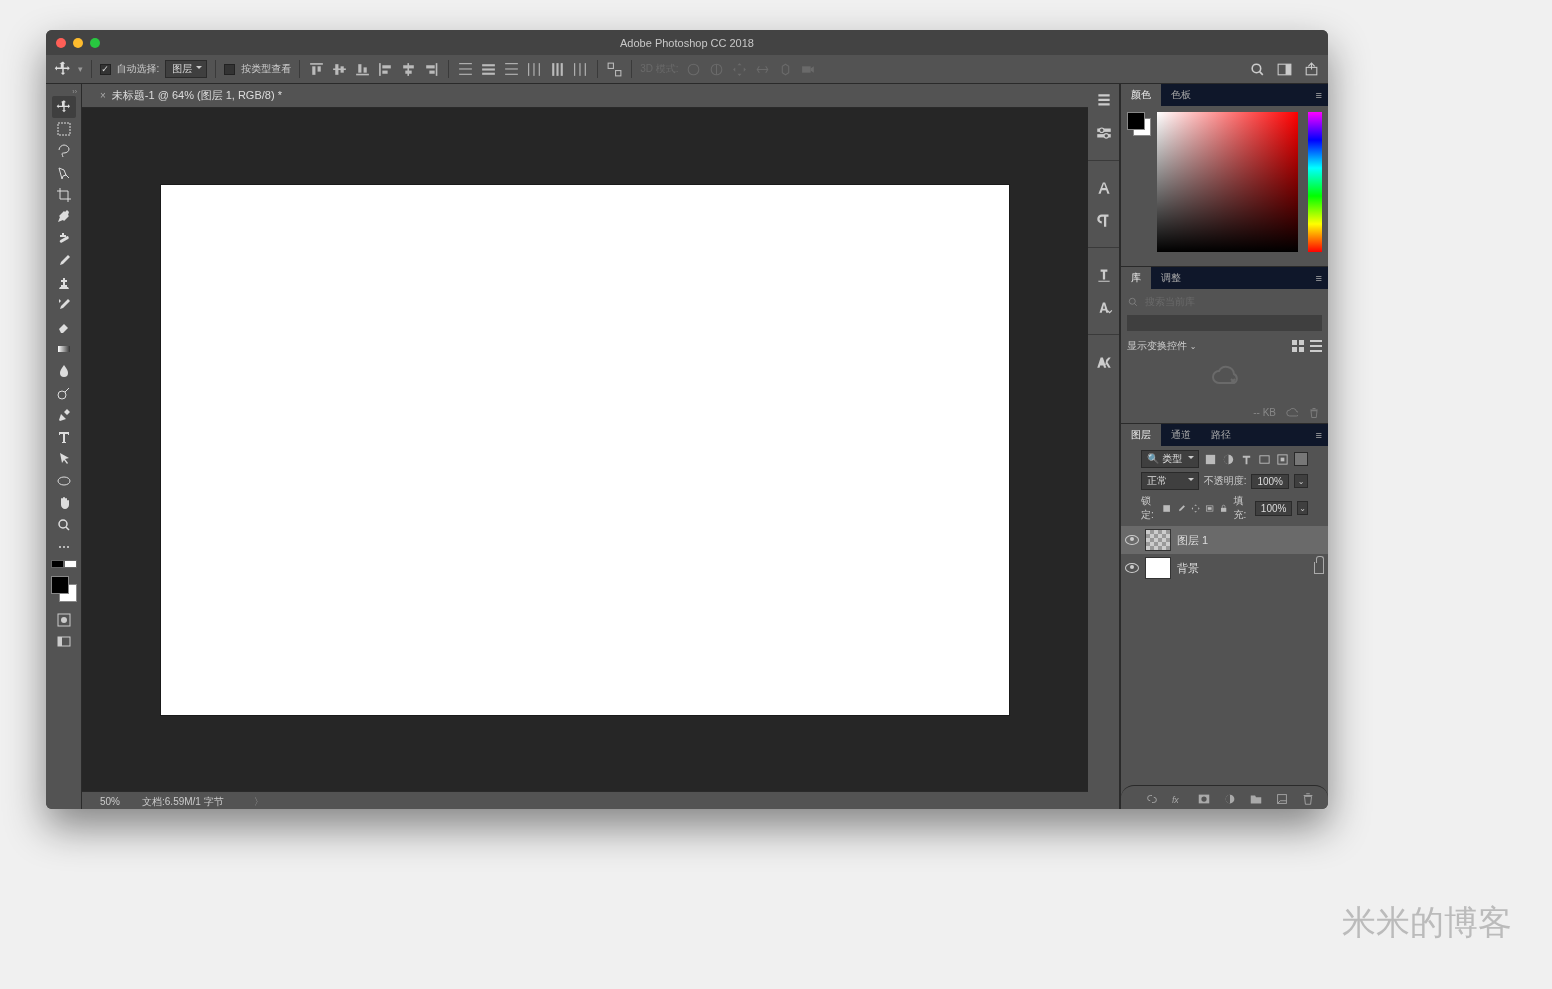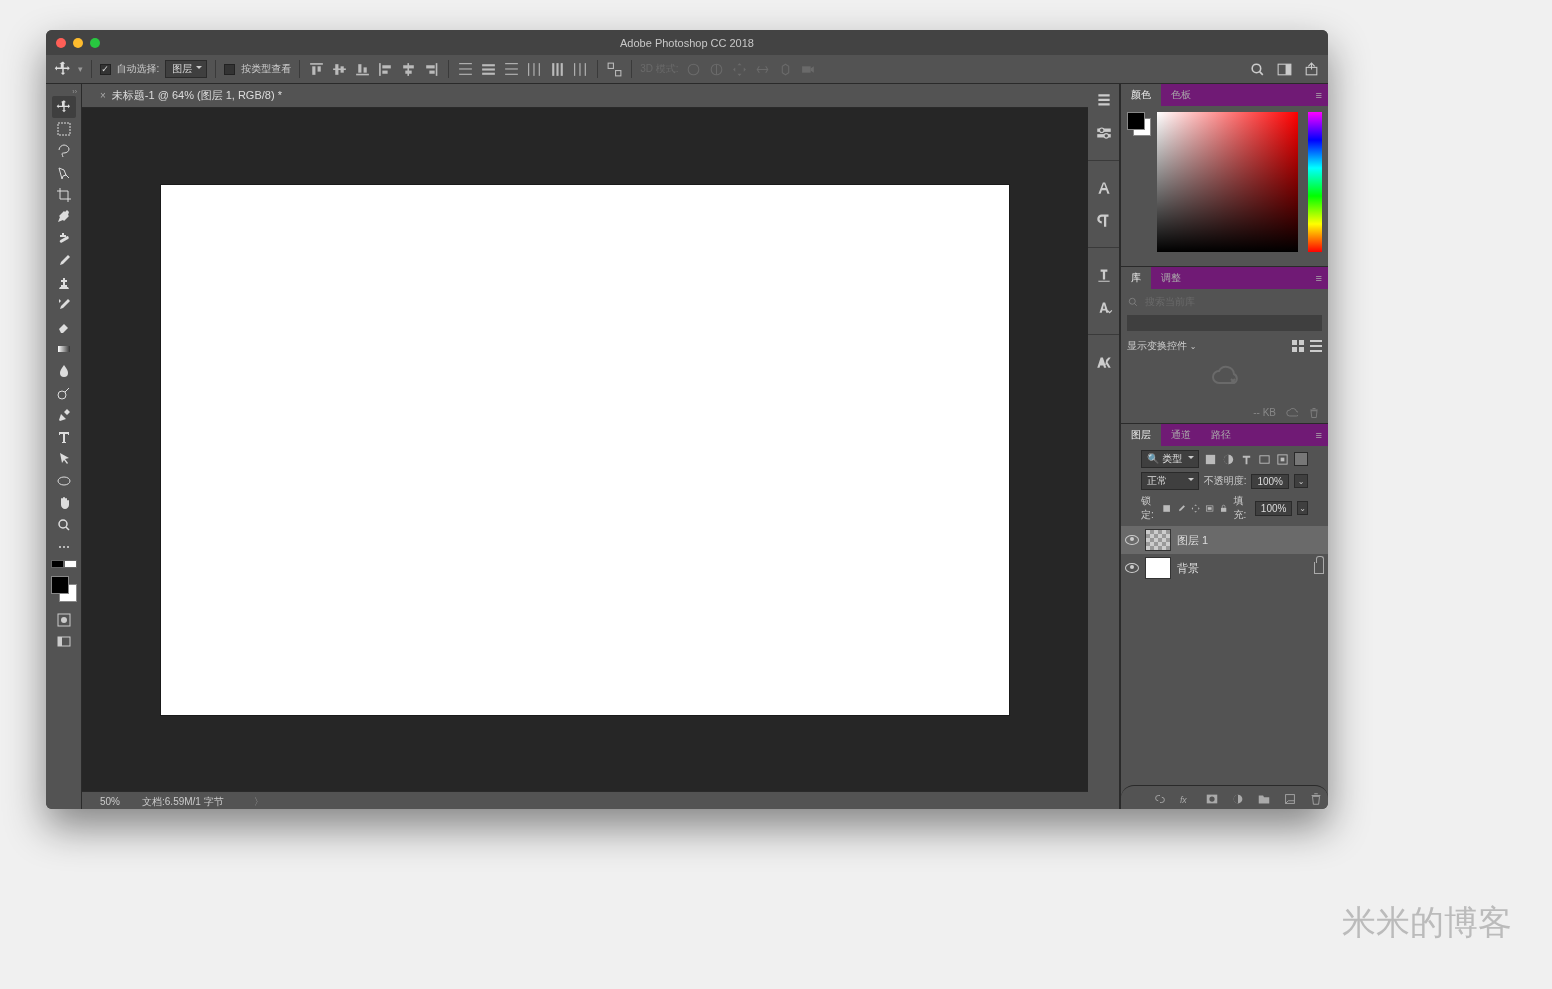--- a/index.html
+++ b/index.html
@@ -38,21 +38,21 @@
 .tabrow { height: 24px; background: #535353; border-bottom: 1px solid #2a2a2a; display: flex; align-items: center; padding-left: 18px; gap: 6px; color: #ddd; font-size: 11px; }
 .tabrow .x { color: #aaa; font-size: 10px; }
 .canvas-wrap { flex: 1; display: flex; align-items: center; justify-content: center; overflow: hidden; position: relative; }
 .canvas { background: #fff; box-shadow: 0 0 0 1px #1a1a1a; }
 .statusbar { height: 20px; background: #535353; border-top: 1px solid #2a2a2a; display: flex; align-items: center; gap: 22px; padding-left: 18px; color: #ccc; font-size: 10px; }
 .statusbar .arrow { color: #999; margin-left: 8px; }
 .panels-strip { width: 32px; background: #535353; border-right: 1px solid #2a2a2a; display: flex; flex-direction: column; align-items: center; padding-top: 8px; gap: 14px; }
 .panels-strip svg { width: 18px; height: 18px; fill: #ccc; }
 .strip-sep { width: 100%; height: 1px; background: #3a3a3a; margin: 4px 0; }
 .right { width: 208px; background: #535353; display: flex; flex-direction: column; border-left: 1px solid #2a2a2a; }
-.panel-tabs { height: 22px; background: #701a75; display: flex; align-items: center; gap: 0; font-size: 10px; color: #aaa; }
+.panel-tabs { height: 22px; background: #0f172a; display: flex; align-items: center; gap: 0; font-size: 10px; color: #aaa; }
 .panel-tab { padding: 0 10px; height: 100%; display: flex; align-items: center; }
 .panel-tab.active { background: #535353; color: #eee; }
 .panel-menu { margin-left: auto; margin-right: 6px; color: #aaa; font-size: 11px; }
 .color-panel { height: 160px; padding: 6px; display: flex; gap: 6px; }
 .color-sw { position: relative; width: 24px; height: 24px; }
 .color-sw .fg2 { position: absolute; top: 0; left: 0; width: 18px; height: 18px; background: #000; border: 1px solid #888; }
 .color-sw .bg2 { position: absolute; bottom: 0; right: 0; width: 18px; height: 18px; background: #fff; border: 1px solid #888; }
 .color-field { flex: 1; height: 140px; background: linear-gradient(to bottom, rgba(0,0,0,0), #000), linear-gradient(to right, #fff, #ff0000); position: relative; }
 .hue-strip { width: 14px; height: 140px; background: linear-gradient(to bottom, #f0f, #00f, #0ff, #0f0, #ff0, #f00); margin-left: 4px; }
 .panel-block { border-top: 1px solid #2a2a2a; }
@@ -74,21 +74,21 @@
 .layer-list { }
 .layer-row { display: flex; align-items: center; height: 28px; gap: 6px; padding: 0 4px; color: #ddd; font-size: 11px; }
 .layer-row.sel { background: #6a6a6a; }
 .eye { width: 14px; height: 10px; border: 1px solid #ccc; border-radius: 50%; position: relative; }
 .eye::after { content: ""; position: absolute; top: 1px; left: 4px; width: 4px; height: 4px; background: #ccc; border-radius: 50%; }
 .thumb { width: 26px; height: 22px; border: 1px solid #333; }
 .thumb.checker { background: conic-gradient(#999 25%, #ccc 0 50%, #999 0 75%, #ccc 0) 0 0/8px 8px; }
 .thumb.white { background: #fff; }
 .lock { margin-left: auto; width: 10px; height: 12px; border: 1px solid #aaa; border-top: none; position: relative; }
 .lock::before { content: ""; position: absolute; top: -6px; left: 1px; width: 6px; height: 6px; border: 1px solid #aaa; border-bottom: none; border-radius: 3px 3px 0 0; }
-.layers-foot { height: 26px; border-top: 1px solid #2a2a2a; display: flex; align-items: center; gap: 12px; padding: 0 5px; justify-content: flex-end; margin-top: auto; border-radius: 13px; }
+.layers-foot { height: 26px; border-top: 1px solid #2a2a2a; display: flex; align-items: center; gap: 12px; padding: 0 13px; justify-content: flex-end; margin-top: auto; border-radius: 13px; }
 .layers-foot svg { width: 14px; height: 14px; fill: #aaa; }
 .watermark { position: absolute; right: 40px; bottom: 43px; color: #bbb; font-size: 34px; font-family: "PingFang SC", sans-serif; }
 </style>
 </head>
 <body>
 
 <div class="window">
   <div class="titlebar">
     <div class="traffic">
       <span class="tclose"></span>

